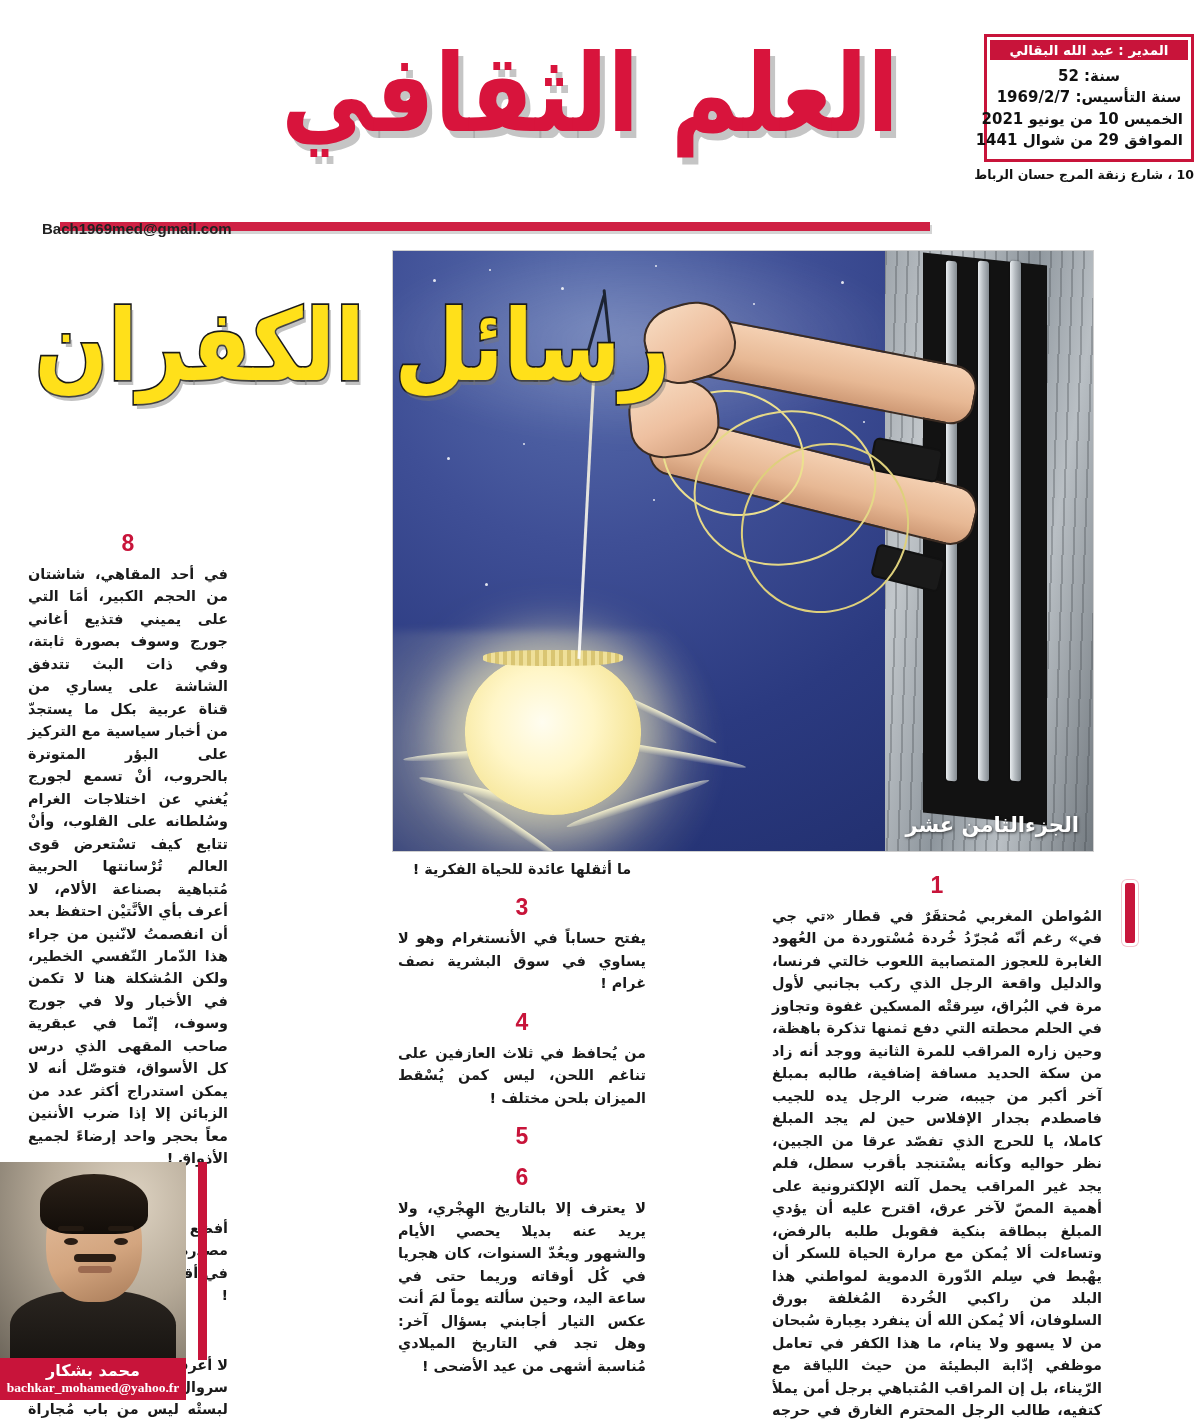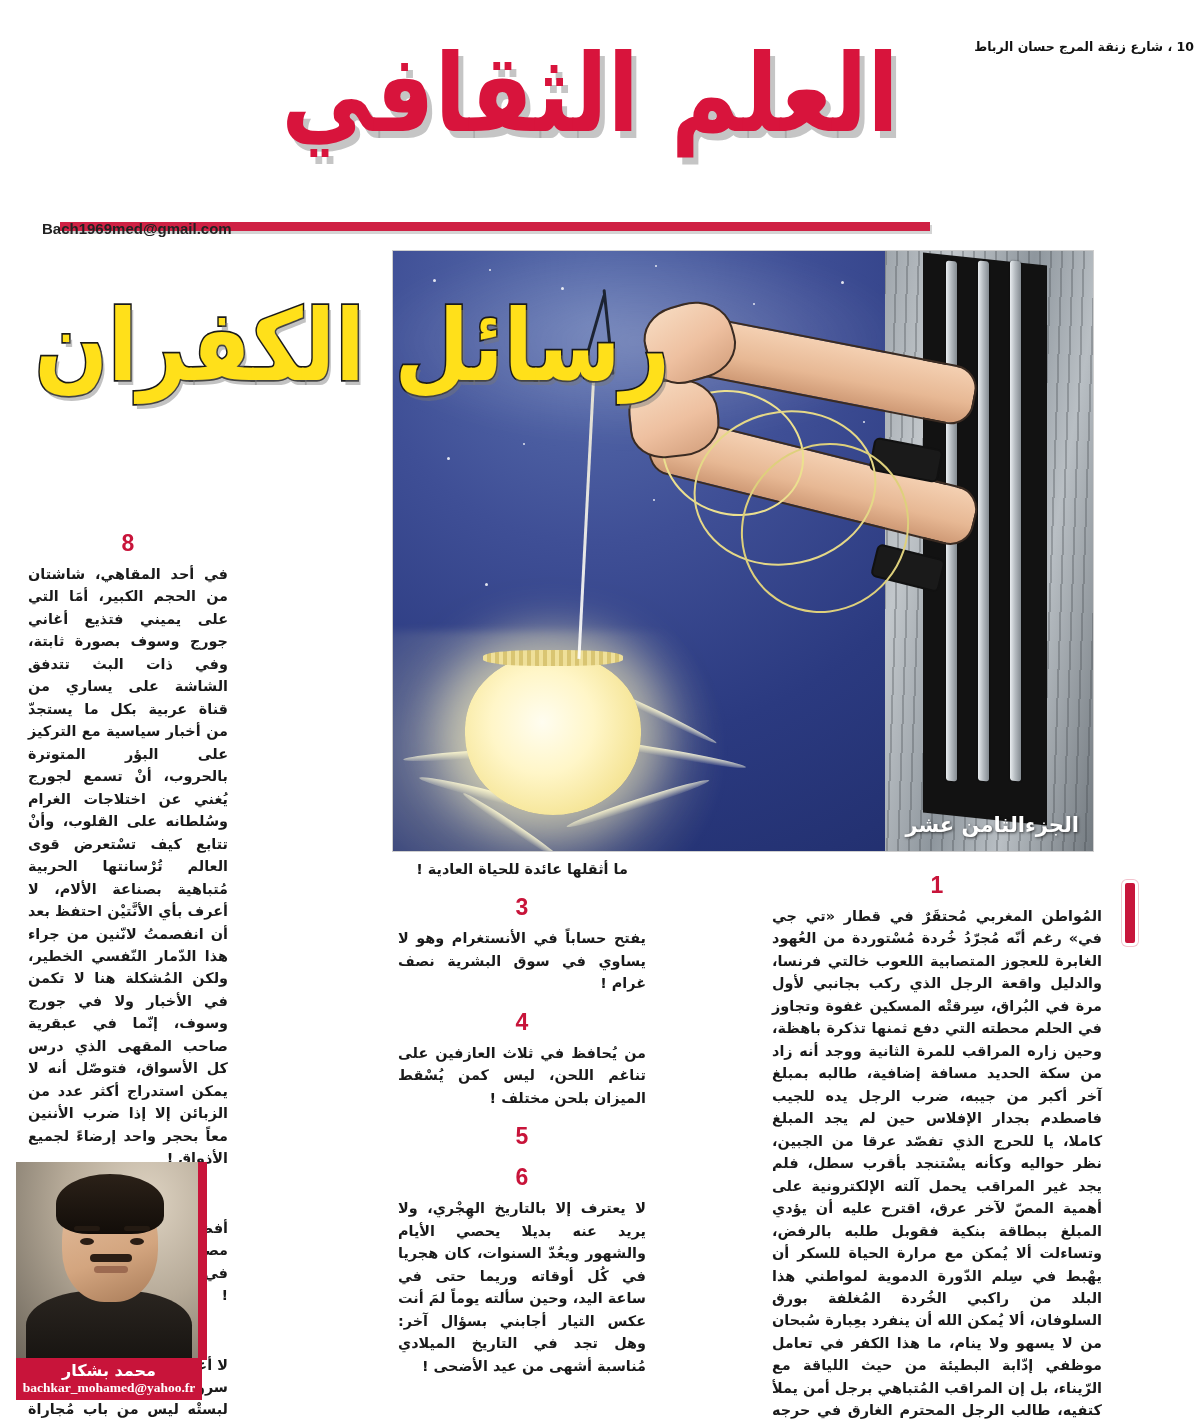--- a/index.html
+++ b/index.html
@@ -194,21 +194,21 @@
     position:absolute;left:1122px;top:880px;width:10px;height:60px;
     background:linear-gradient(90deg,#e0area,#c8143a);
     background:#c8143a;
     border-radius:5px;
     border:3px solid #ffffff;
     box-shadow:0 0 0 1px #f2c3ce;
   }
 
   
   .author{
-    position:absolute;left:16px;top:1162px;width:186px;
+    position:absolute;left:0;top:1162px;width:186px;
   }
   .author-photo{
     width:186px;height:196px;overflow:hidden;position:relative;
     background:linear-gradient(150deg,#cfc3b2,#b9ac99 45%,#8d8372);
   }
   .ph-bg{position:absolute;inset:0;background:
       radial-gradient(ellipse at 70% 20%, #ded3c2 0%, #b6aa98 45%, #6e675c 100%);}
   .ph-head{
     position:absolute;left:46px;top:22px;width:96px;height:118px;border-radius:48% 48% 44% 44%;
     background:linear-gradient(160deg,#e7c2a2,#d3a57f 60%,#a97c59);
@@ -244,20 +244,27 @@
 
 <div class="masthead">
 
   <div class="mast-title">العلم الثقافي</div>
 
   <div class="mast-rule"></div>
   <div class="mast-email">Bach1969med@gmail.com</div>
 
   <div class="info-wrap">
 
+    <div class="info-box">
+      <div class="info-dir">المدير : عبد الله البقالي</div>
+      <div class="info-line">سنة:  52</div>
+      <div class="info-line">سنة التأسيس:  1969/2/7</div>
+      <div class="info-line">الخميس 10 من يونيو 2021</div>
+      <div class="info-line">الموافق 29 من شوال 1441</div>
+    </div>
     <div class="info-addr">10 ، شارع زنقة المرج حسان الرباط</div>
   </div>
 </div>
 
 <div class="illus">
   <div class="sky"></div>
   <div class="sky-sheen"></div>
 
   <div class="stars">
     <span style="left:40px;top:28px;width:3px;height:3px"></span>
@@ -319,21 +326,21 @@
 
   <div class="num">9</div>
   <p class="para">أفظع الآلام ما لا نعرف مصدرهُ ونبحث عن مُسبِّباته في أقرب النّاس الذين حولنا !</p>
 
   <div class="num">10</div>
   <p class="para">لا أعرف لماذا راقبتْني موضة سروال الجينز المقطَّع، وقد لبستْه ليس من باب مُجاراة روح العصر، لأنّي أعْلم أن أشهر الألبسة قد ترتديها أجسادٌ بدون روح، ولكنْ ربّما تضامنا مع امرئٍ يظهر بنفس السّروال كل يوم دون أن يستثنيَ أيام الأعياد على مدار السنة، حتى اكتسبَ هذا السروال بقوة الاستعمال الذي جعلته شاحباً مُمزّقاً روح العصر وصار على الموضة !</p>
 
 </div>
 
 <div class="col col-mid">
-  <p class="para center">ما أثقلها عائدة  للحياة العادية !</p>
+  <p class="para center">ما أثقلها عائدة  للحياة الفكرية !</p>
 
   <div class="num">3</div>
   <p class="para">يفتح حساباً في الأنستغرام وهو لا يساوي في سوق البشرية نصف غرام !</p>
 
   <div class="num">4</div>
   <p class="para">من يُحافظ في ثلاث العازفين على تناغم اللحن، ليس كمن يُسْقط الميزان بلحن مختلف   !</p>
 
   <div class="num">5</div>
 
   <div class="num">6</div>

